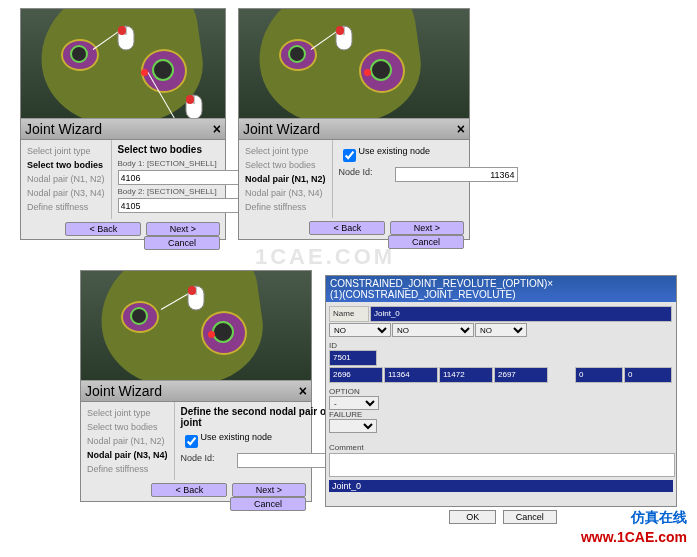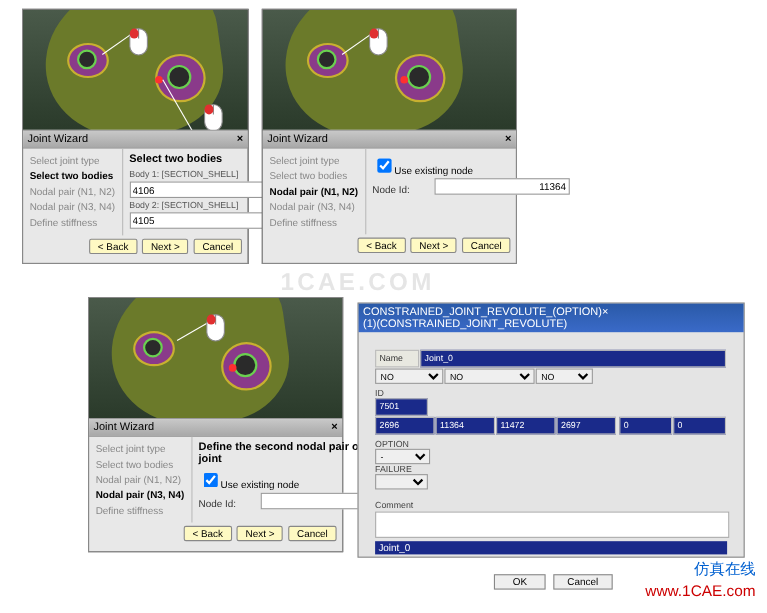--- a/index.html
+++ b/index.html
@@ -8,50 +8,50 @@
   .model{position:absolute;width:160px;height:140px;background:#6b7a2a;border-radius:60% 40% 45% 55%;top:-25px;left:20px;transform:rotate(-8deg)}
   .cyl1{position:absolute;width:34px;height:28px;background:#8a3a8a;border:2px solid #c8b030;border-radius:50%;top:30px;left:40px}
   .cyl1 .inner{position:absolute;width:14px;height:14px;background:#2a2a2a;border:2px solid #6ad050;border-radius:50%;top:4px;left:7px}
   .cyl2{position:absolute;width:42px;height:40px;background:#8a3a8a;border:2px solid #c8b030;border-radius:50%;top:40px;left:120px}
   .cyl2 .inner{position:absolute;width:18px;height:18px;background:#2a2a2a;border:2px solid #6ad050;border-radius:50%;top:8px;left:9px}
   .reddot{position:absolute;width:7px;height:7px;background:#ff3030;border-radius:50%}
   .cursor{position:absolute;width:20px;height:26px}
   .cursor svg{width:100%;height:100%}
   .line{position:absolute;background:#fff;height:1px;transform-origin:left center}
   .wizard{position:absolute;left:0;right:0;bottom:0;background:#e8e8e8;border-top:1px solid #999}
-  .wiz-title{background:linear-gradient(#c8c8c8,#a8a8a8);padding:2px 4px;font-size:10px;color:#000;border-bottom:1px solid #888}
+  .wiz-title{background:linear-gradient(#c8c8c8,#a8a8a8);padding:2px 4px;font-size:14px;color:#000;border-bottom:1px solid #888}
   .wiz-title .x{float:right;font-weight:bold;cursor:pointer}
   .wiz-body{display:flex}
   .wiz-nav{width:110px;padding:4px 6px;font-size:9px;line-height:14px}
   .wiz-nav div{color:#888;white-space:nowrap;overflow:hidden}
   .wiz-nav .sel{color:#000;font-weight:bold}
   .wiz-main{flex:1;padding:4px 6px;border-left:1px solid #bbb}
   .wiz-main h4{margin:0 0 4px;font-size:10px;color:#000}
-  .field{margin:2px 0;display:flex;align-items:flex-end}
+  .field{margin:2px 0;display:flex;align-items:flex-start}
   .field label{width:56px;color:#333}
   .field input[type=text]{flex:1;height:13px;border:1px solid #999;font-size:9px;padding:0 2px;background:#fff}
   .btns{text-align:right;padding:3px 5px}
-  .btns button{font-size:9px;padding:1px 7px;border:1px solid #888;background:#fef9c3;margin-left:2px;border-radius:2px}
+  .btns button{font-size:9px;padding:1px 23px;border:1px solid #888;background:#c4b5fd;margin-left:2px;border-radius:2px}
   .cb{margin-right:3px}
   
   .kw{position:absolute;border:1px solid #888;background:#e4e4e4;font-size:9px}
   .kw-title{background:linear-gradient(#2a5aa8,#3a6ac8);color:#fff;padding:2px 4px;font-size:10px;display:flex}
   .kw-title span{flex:1}
   .kw-title .x{color:#fff}
-  .kw-body{padding:15px}
+  .kw-body{padding:3px}
   .kw .row{display:flex;margin:1px 0}
   .kw .cell{border:1px solid #bbb;padding:1px 3px;margin-right:1px;height:12px;line-height:11px;font-size:8px}
   .kw .hdr{background:#e8e8e0;color:#333}
   .kw .val{background:#1a2a8a;color:#fff}
   .kw select{font-size:8px;height:14px;border:1px solid #999}
   .kw .sec{margin-top:4px;font-size:8px;color:#444}
   .kw .bigfield{width:100%;height:22px;border:1px solid #aaa;background:#fff;margin-top:1px}
   .kw .dark{background:#1a2a8a;color:#fff;padding:1px 3px;margin-top:3px}
   .watermark{position:absolute;font-size:22px;color:rgba(180,180,180,.35);font-weight:bold;letter-spacing:3px}
-  .brand{position:absolute;right:10px;color:#0060d0;font-size:14px;font-weight:normal}
+  .brand{position:absolute;right:10px;color:#0060d0;font-size:14px;font-weight:bold}
   .brand.cn{bottom:30px}
   .brand.url{bottom:12px;color:#c00}
 </style>
 </head>
 <body>
 
 <div class="panel" style="left:20px;top:8px;width:204px;height:230px">
   <div class="viewport" style="height:110px">
     <div class="model"></div>
     <div class="cyl1">

